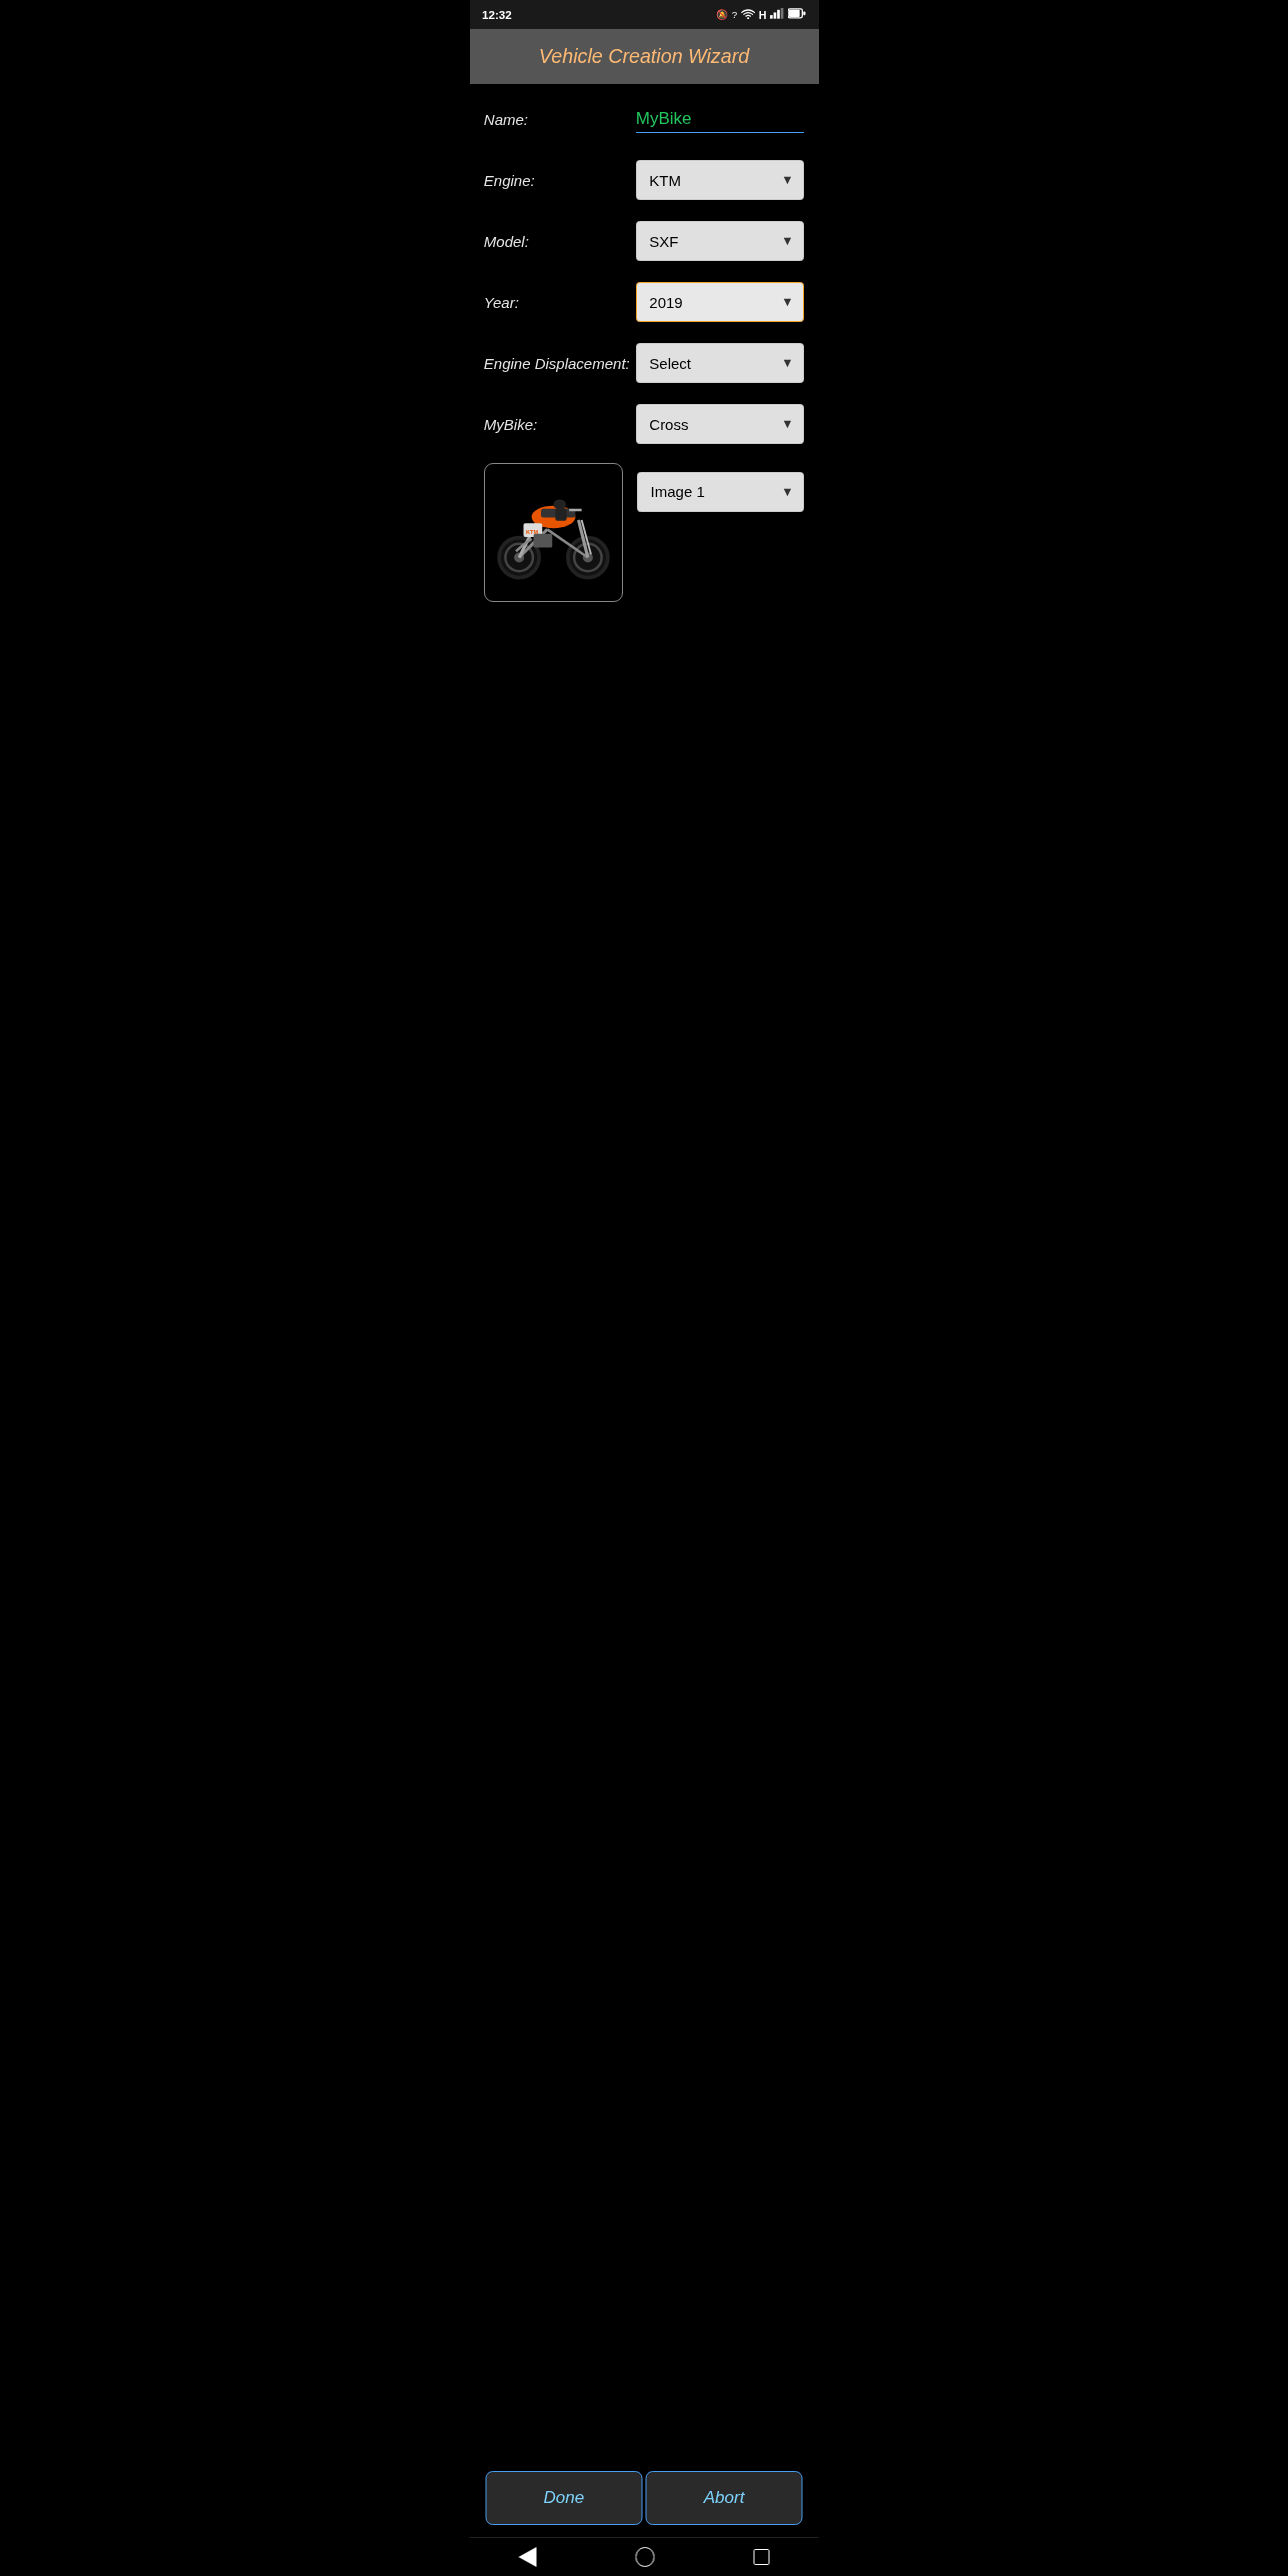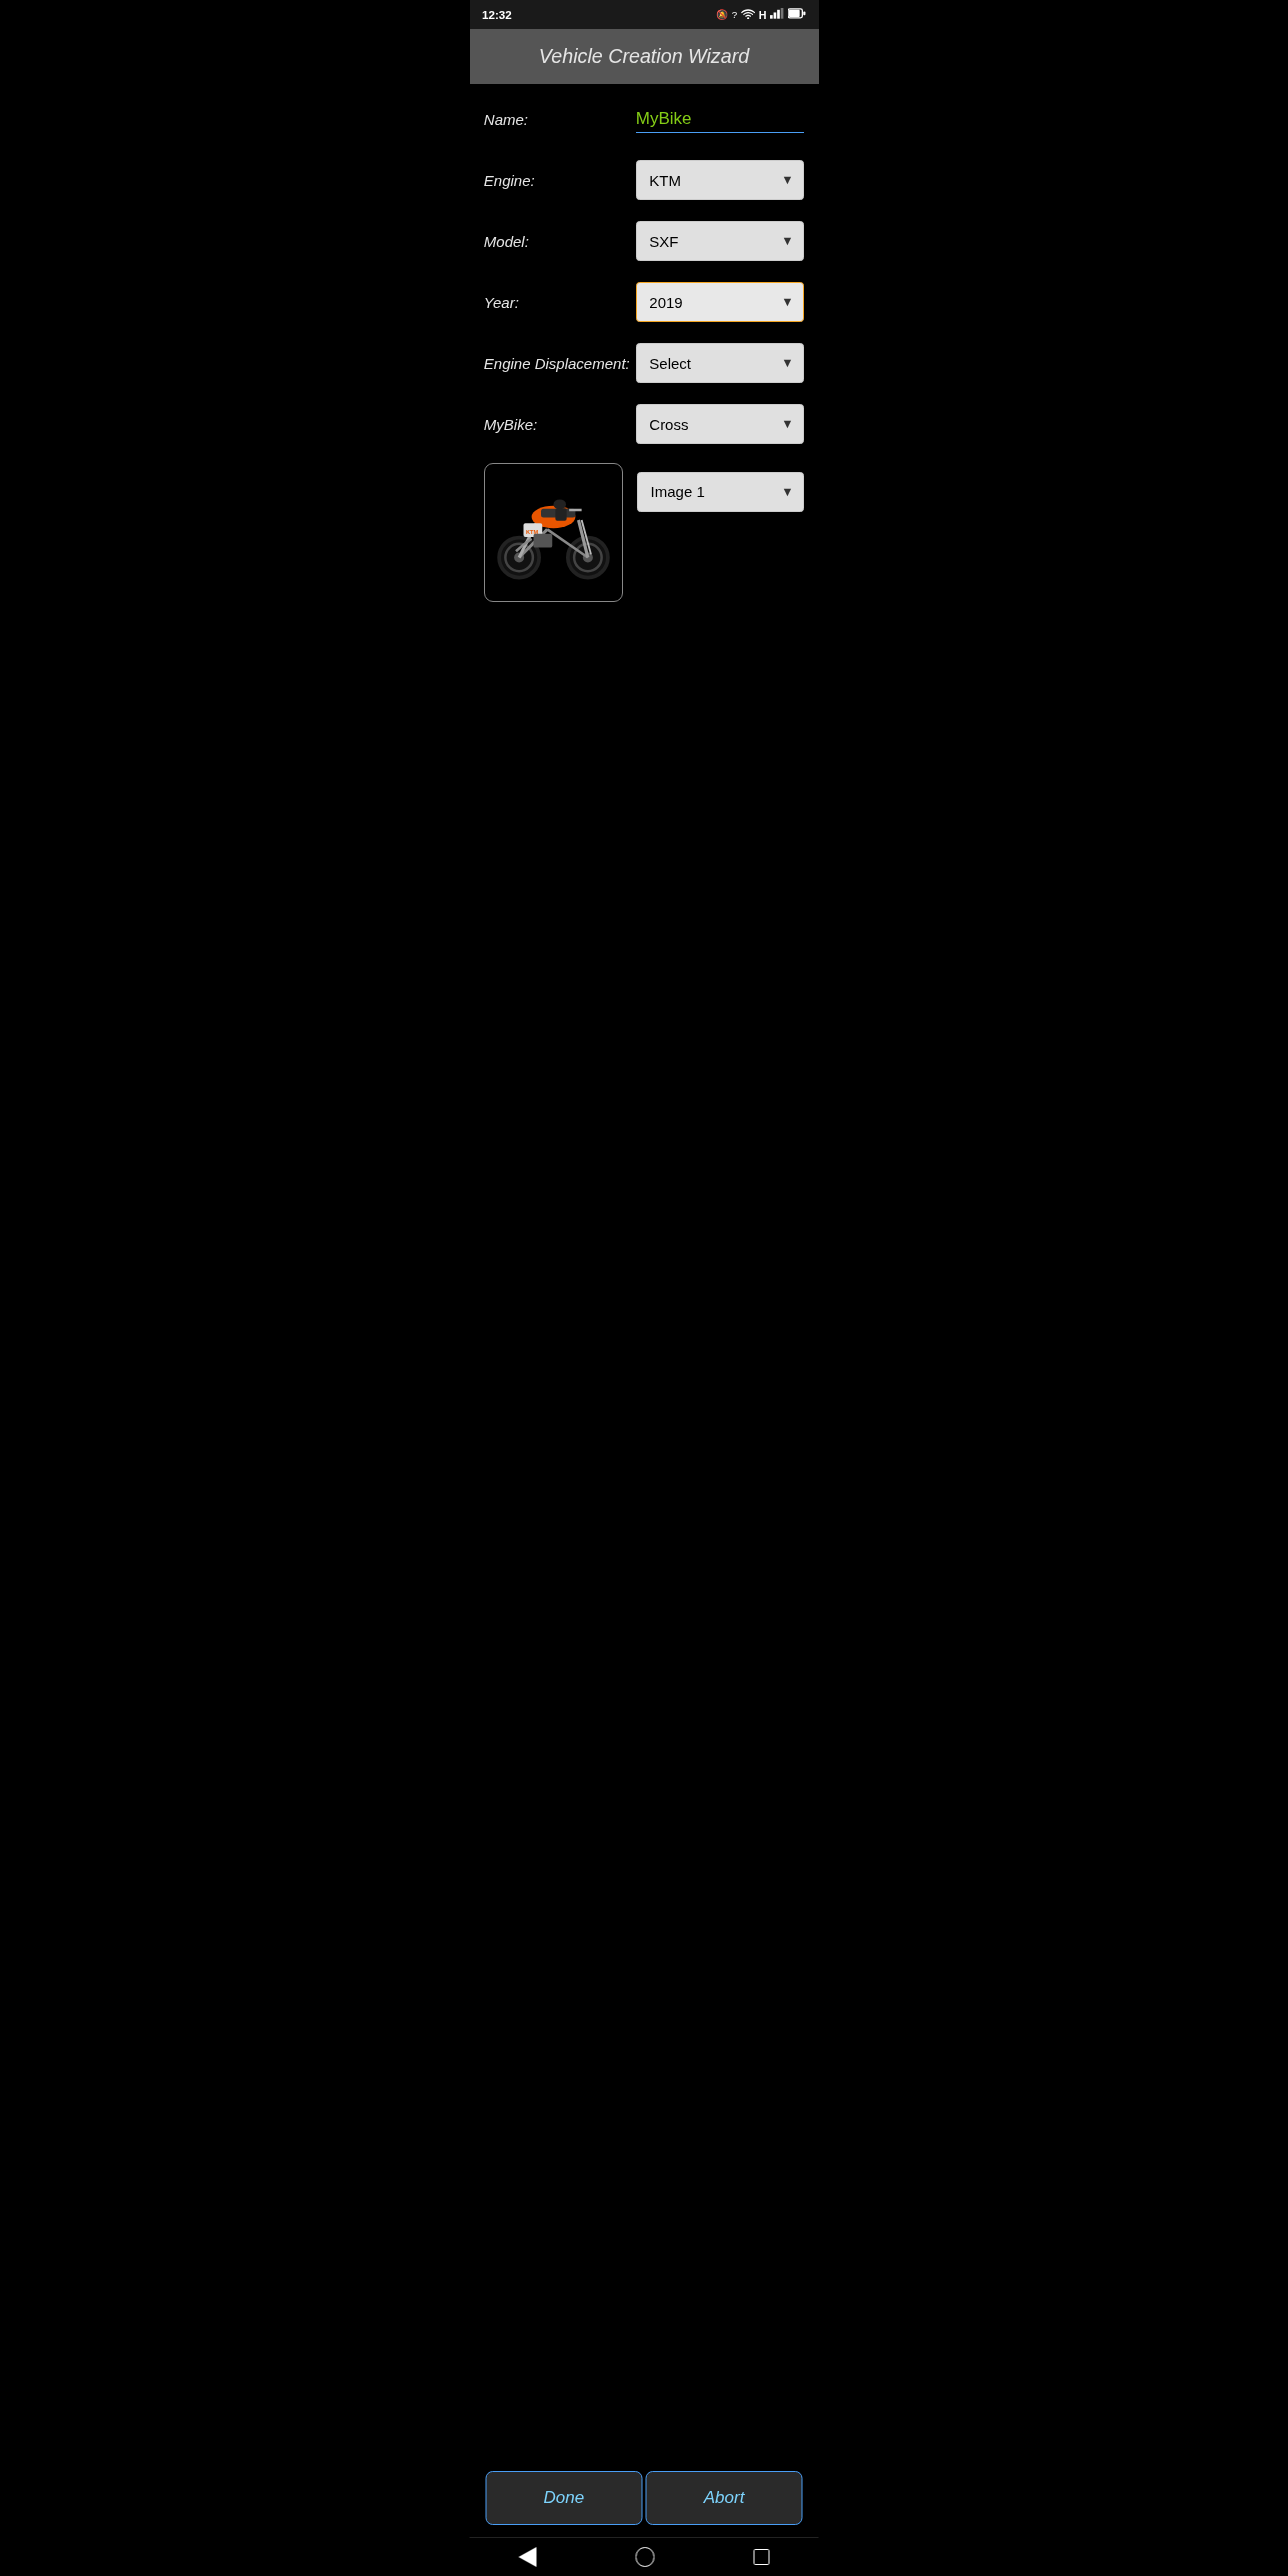--- a/index.html
+++ b/index.html
@@ -49,21 +49,21 @@
     }
 
     
     .app-header {
       background-color: #555;
       padding: 16px 14.3px;
       text-align: center;
     }
 
     .app-title {
-      color: #e5e5e5;
+      color: #fdba74;
       font-size: 19.7px;
       font-style: italic;
       font-weight: 400;
     }
 
     
     .form-container {
       padding: 12.5px 14.3px;
       background-color: #000;
     }
@@ -84,21 +84,21 @@
     }
 
     .form-control {
       flex: 1;
     }
 
     .name-input {
       background: transparent;
       border: none;
       border-bottom: 1.8px solid #4a9ef5;
-      color: #84cc16;
+      color: #22c55e;
       font-size: 17px;
       width: 100%;
       outline: none;
       padding: 3.6px 0;
     }
 
     .select-wrapper {
       position: relative;
       width: 100%;
     }

